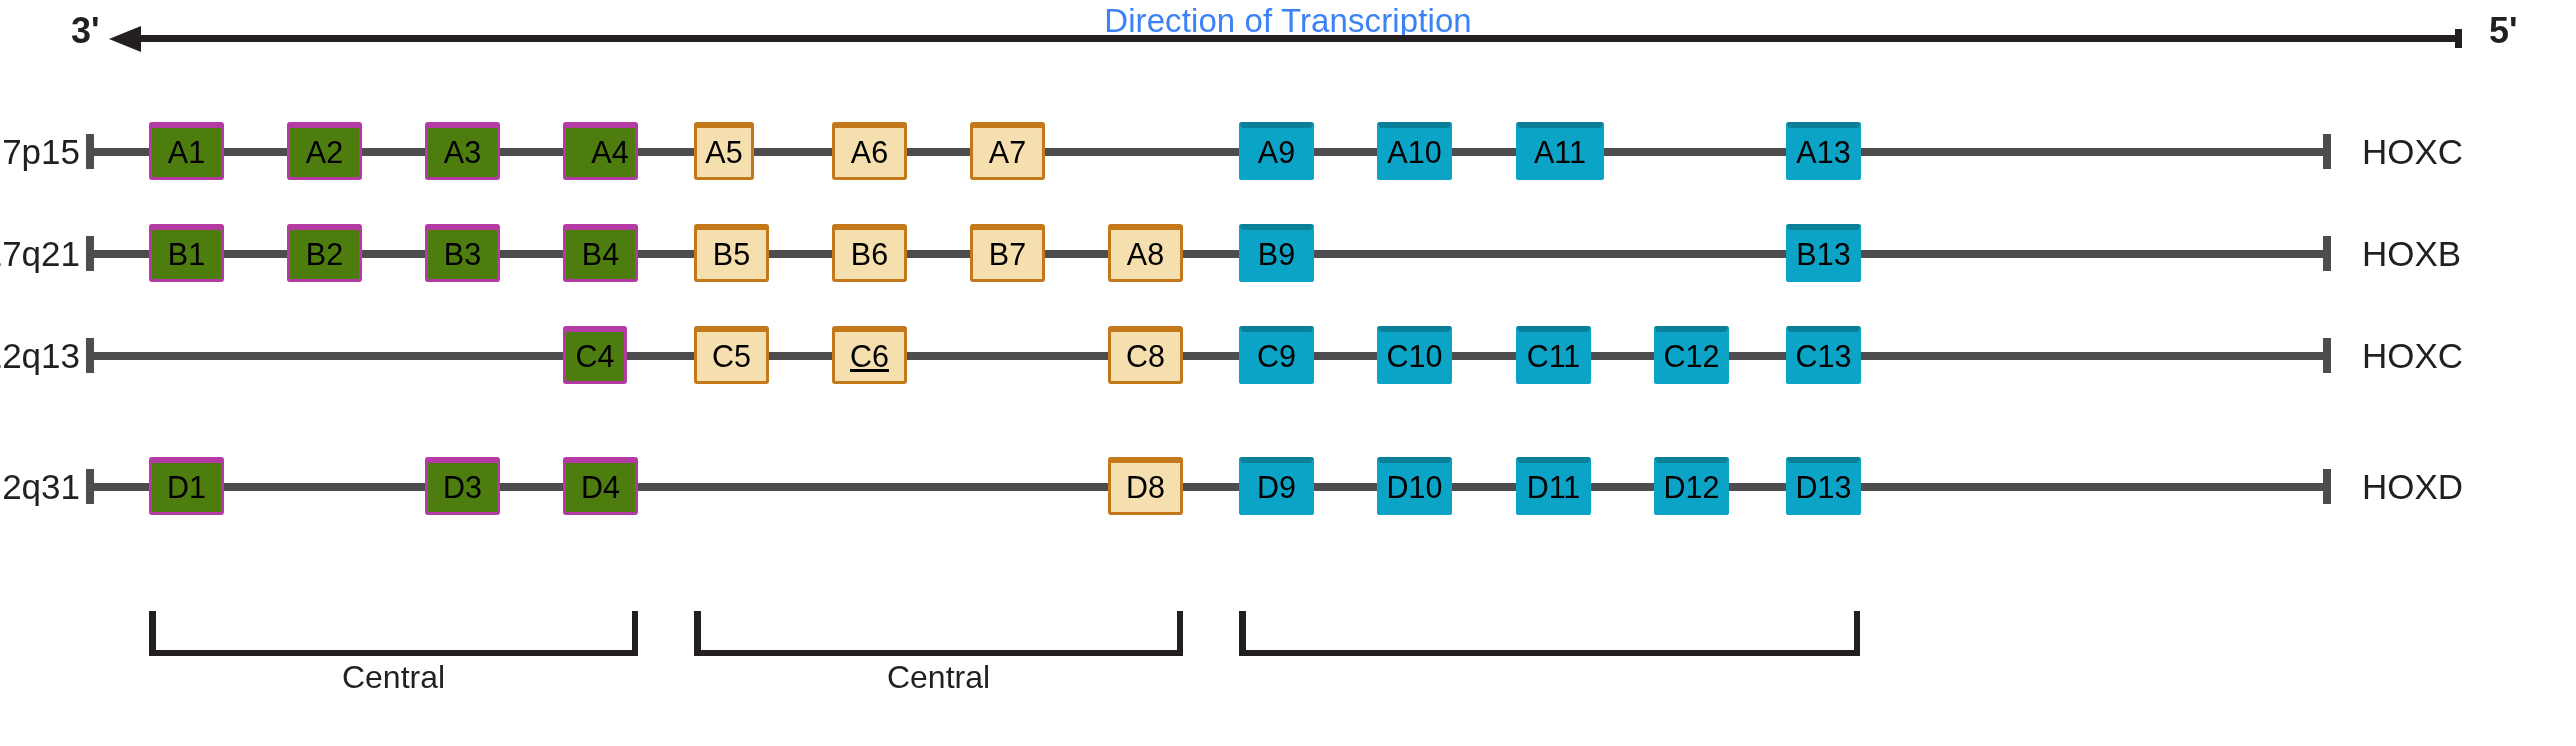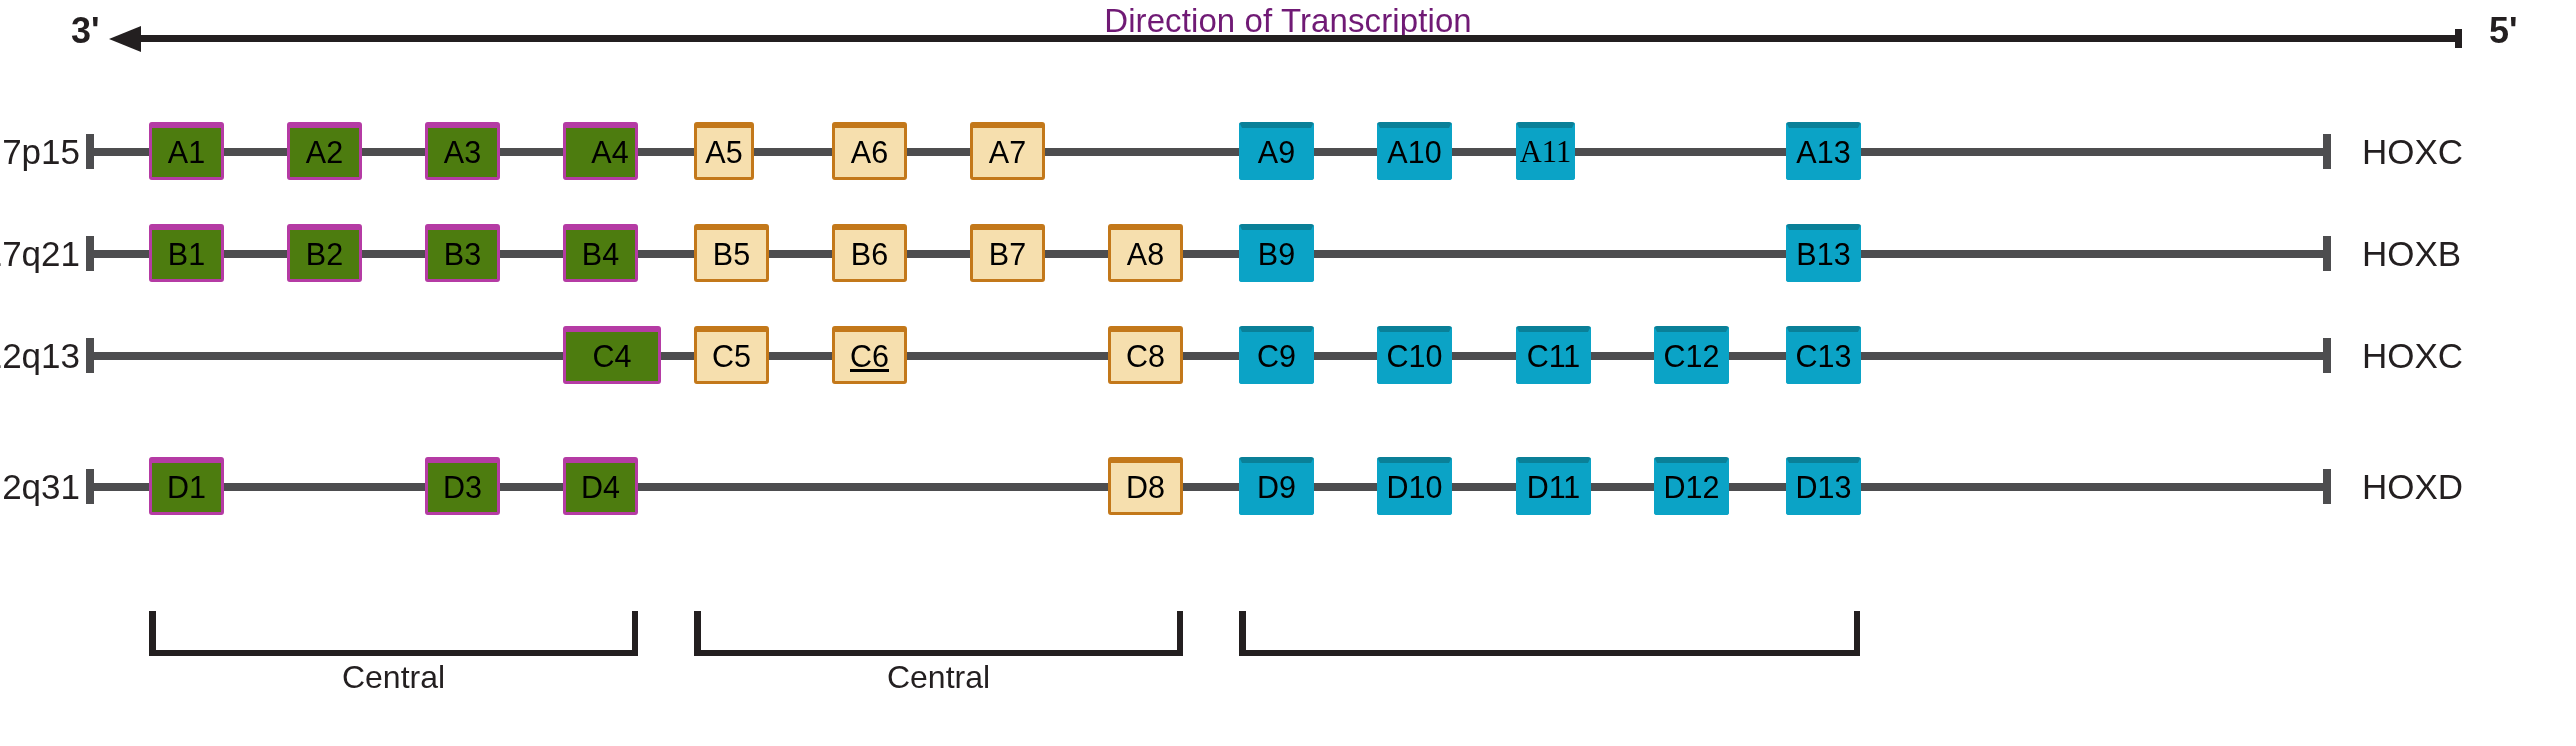--- a/index.html
+++ b/index.html
@@ -22,21 +22,21 @@
   }
 
   
   .dir-title {
     position: absolute;
     top: 1.5px;
     left: 0;
     width: 2576px;
     text-align: center;
     font-size: 33px;
-    color: #701a75;
+    color: #3b82f6;
     letter-spacing: 0.1px;
   }
   .tick-label {
     position: absolute;
     font-size: 36px;
     font-weight: bold;
     color: #231f20;
     top: 10.2px;
   }
   .tick-3 { left: 71px; }
@@ -204,21 +204,21 @@
         <div class="endcap" style="left: 2323px;"></div>
         <div class="gene anterior" style="left: 149px; width: 75px;">A1</div>
         <div class="gene anterior" style="left: 287px; width: 75px;">A2</div>
         <div class="gene anterior" style="left: 425px; width: 75px;">A3</div>
         <div class="gene anterior" style="left: 563px; width: 75px; padding-left: 19px;">A4</div>
         <div class="gene central" style="left: 694px; width: 60px;">A5</div>
         <div class="gene central" style="left: 832px; width: 75px;">A6</div>
         <div class="gene central" style="left: 970px; width: 75px;">A7</div>
         <div class="gene posterior" style="left: 1239px; width: 75px;">A9</div>
         <div class="gene posterior" style="left: 1377px; width: 75px;">A10</div>
-        <div class="gene posterior" style="left: 1516px; width: 59px; font-family: Liberation Serif, serif;">A11</div>
+        <div class="gene posterior" style="left: 1516px; width: 88px;">A11</div>
         <div class="gene posterior" style="left: 1786px; width: 75px;">A13</div>
         <div class="cluster-name">HOXC</div>
       </div>
       <div class="row" style="top: 218px;">
         <div class="locus-inner" style="right: 2496px;">17q21</div>
         <div class="endcap" style="left: 86px;"></div>
         <div class="backbone" style="left: 86px; width: 2237px;"></div>
         <div class="endcap" style="left: 2323px;"></div>
         <div class="gene anterior" style="left: 149px; width: 75px;">B1</div>
         <div class="gene anterior" style="left: 287px; width: 75px;">B2</div>
@@ -230,21 +230,21 @@
         <div class="gene central" style="left: 1108px; width: 75px;">A8</div>
         <div class="gene posterior" style="left: 1239px; width: 75px;">B9</div>
         <div class="gene posterior" style="left: 1786px; width: 75px;">B13</div>
         <div class="cluster-name">HOXB</div>
       </div>
       <div class="row" style="top: 320px;">
         <div class="locus-inner" style="right: 2496px;">12q13</div>
         <div class="endcap" style="left: 86px;"></div>
         <div class="backbone" style="left: 86px; width: 2237px;"></div>
         <div class="endcap" style="left: 2323px;"></div>
-        <div class="gene anterior" style="left: 563px; width: 98px;">C4</div>
+        <div class="gene anterior" style="left: 563px; width: 64px;">C4</div>
         <div class="gene central" style="left: 694px; width: 75px;">C5</div>
         <div class="gene central" style="left: 832px; width: 75px; text-decoration: underline;">C6</div>
         <div class="gene central" style="left: 1108px; width: 75px;">C8</div>
         <div class="gene posterior" style="left: 1239px; width: 75px;">C9</div>
         <div class="gene posterior" style="left: 1377px; width: 75px;">C10</div>
         <div class="gene posterior" style="left: 1516px; width: 75px;">C11</div>
         <div class="gene posterior" style="left: 1654px; width: 75px;">C12</div>
         <div class="gene posterior" style="left: 1786px; width: 75px;">C13</div>
         <div class="cluster-name">HOXC</div>
       </div>

